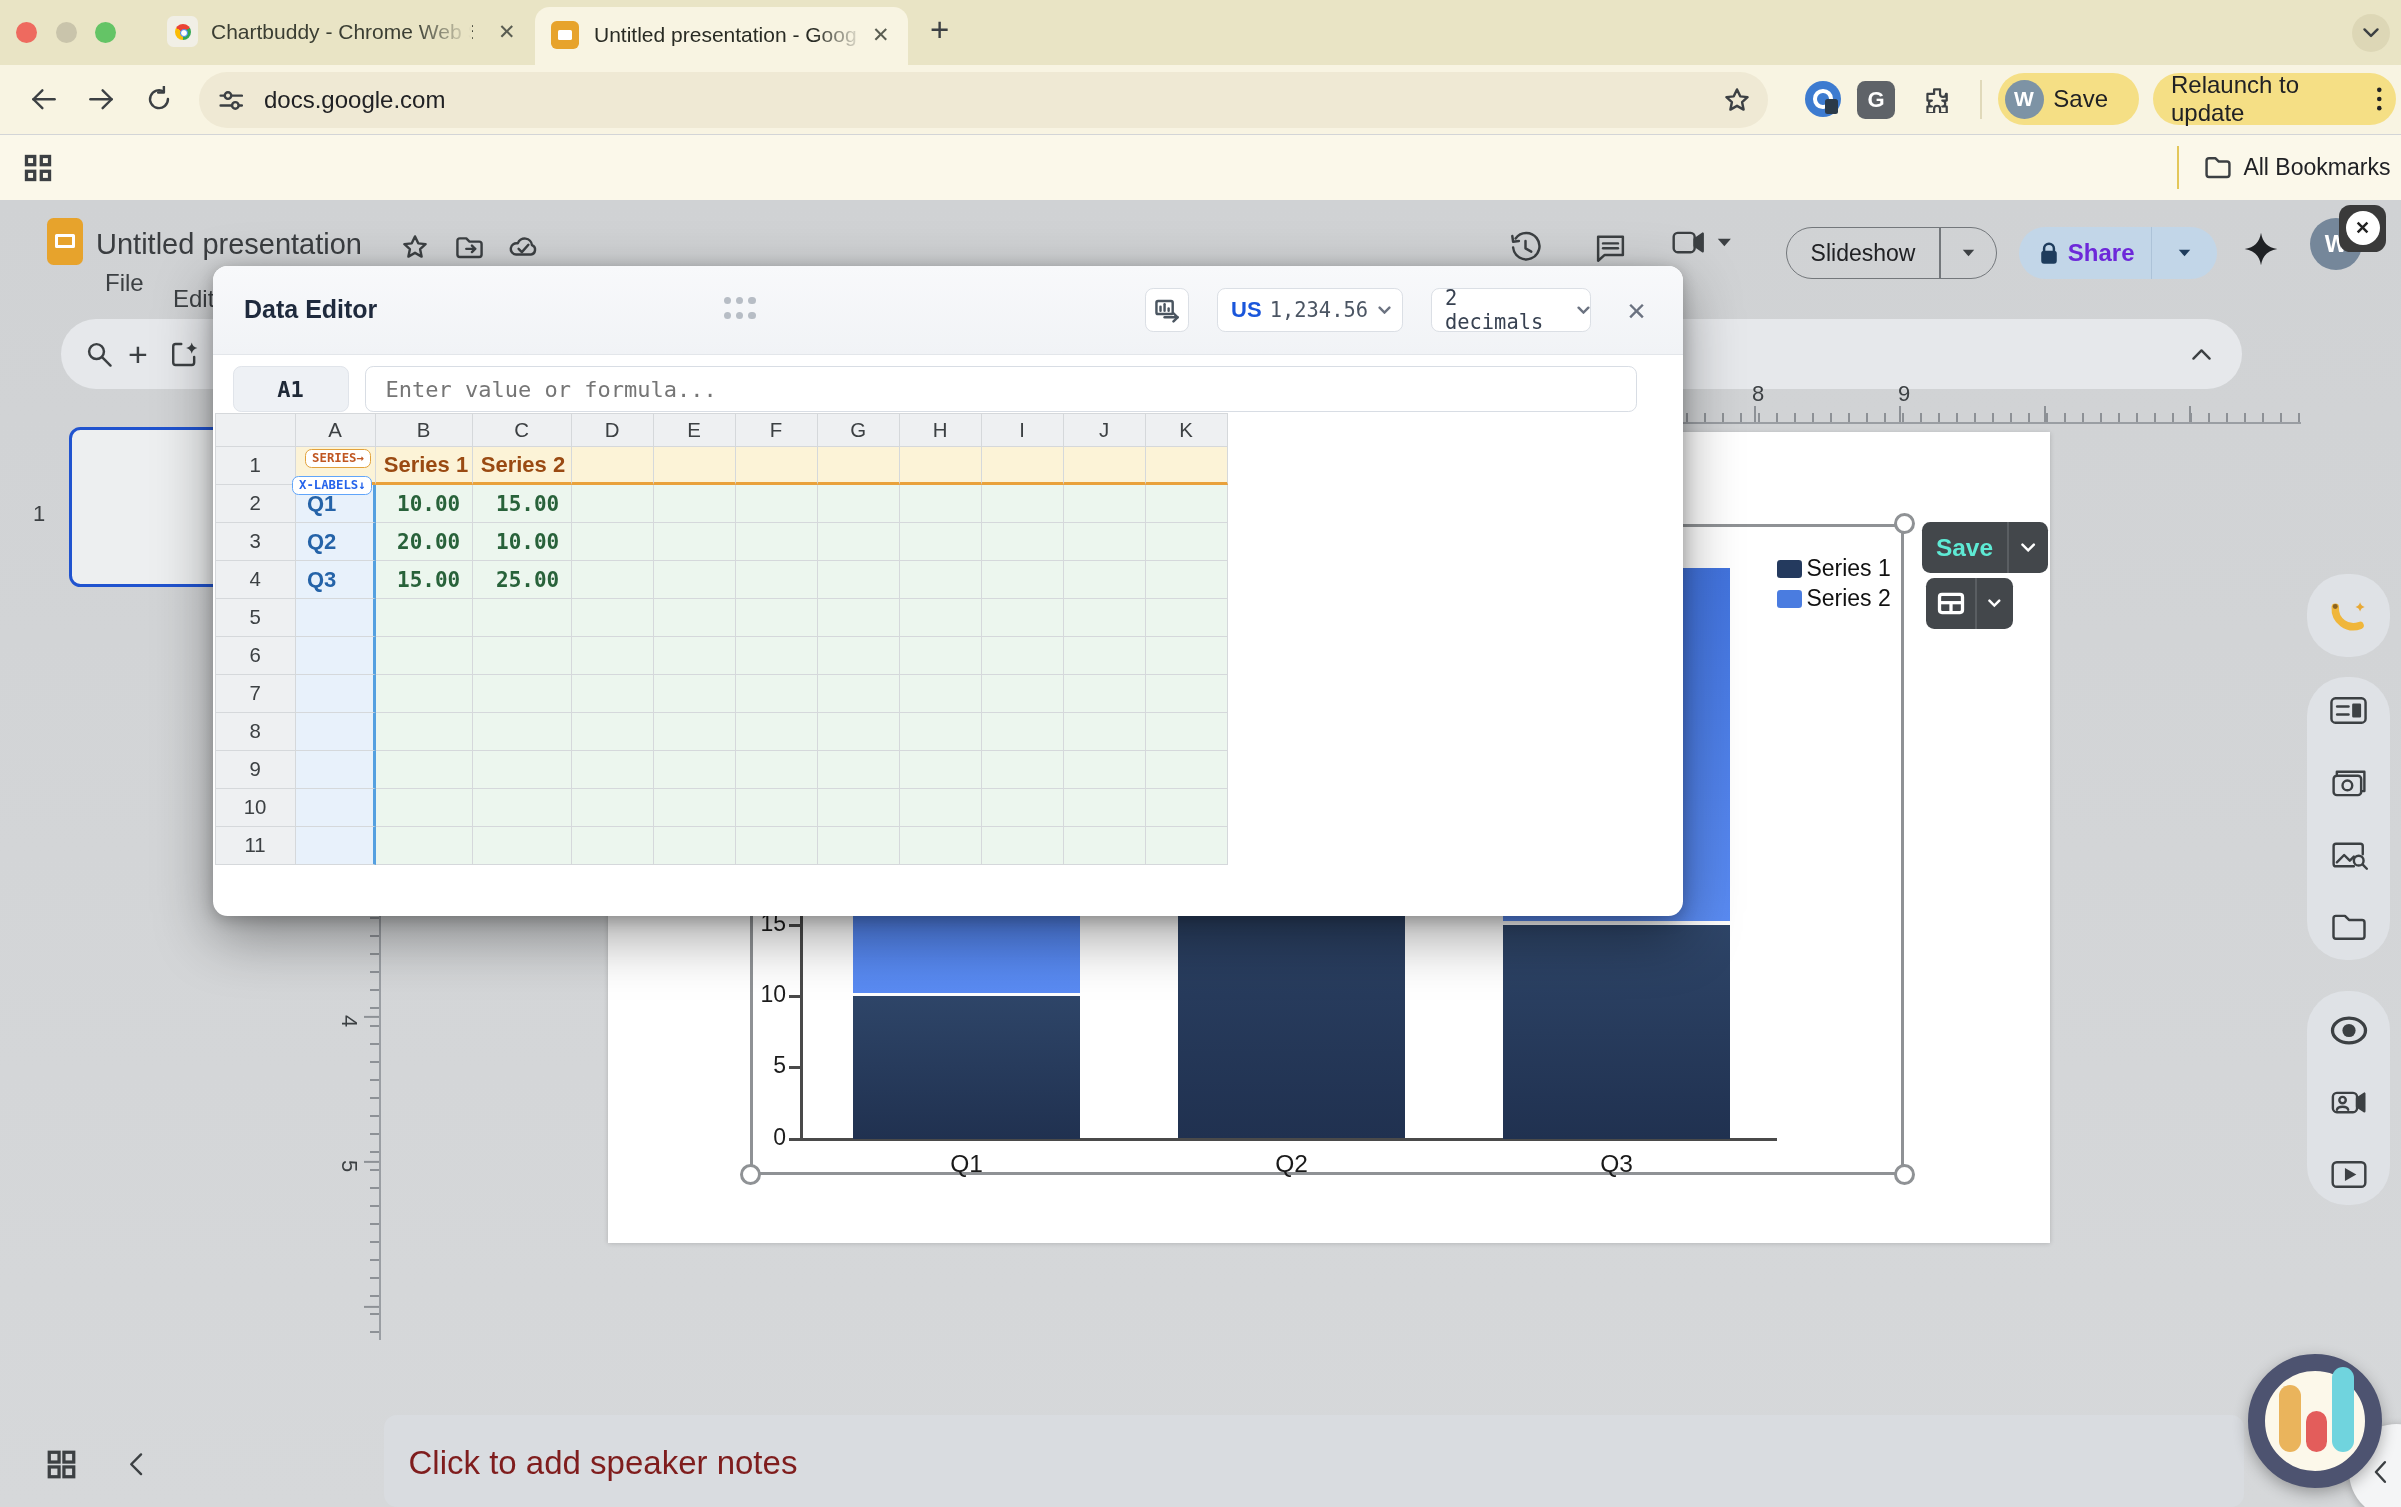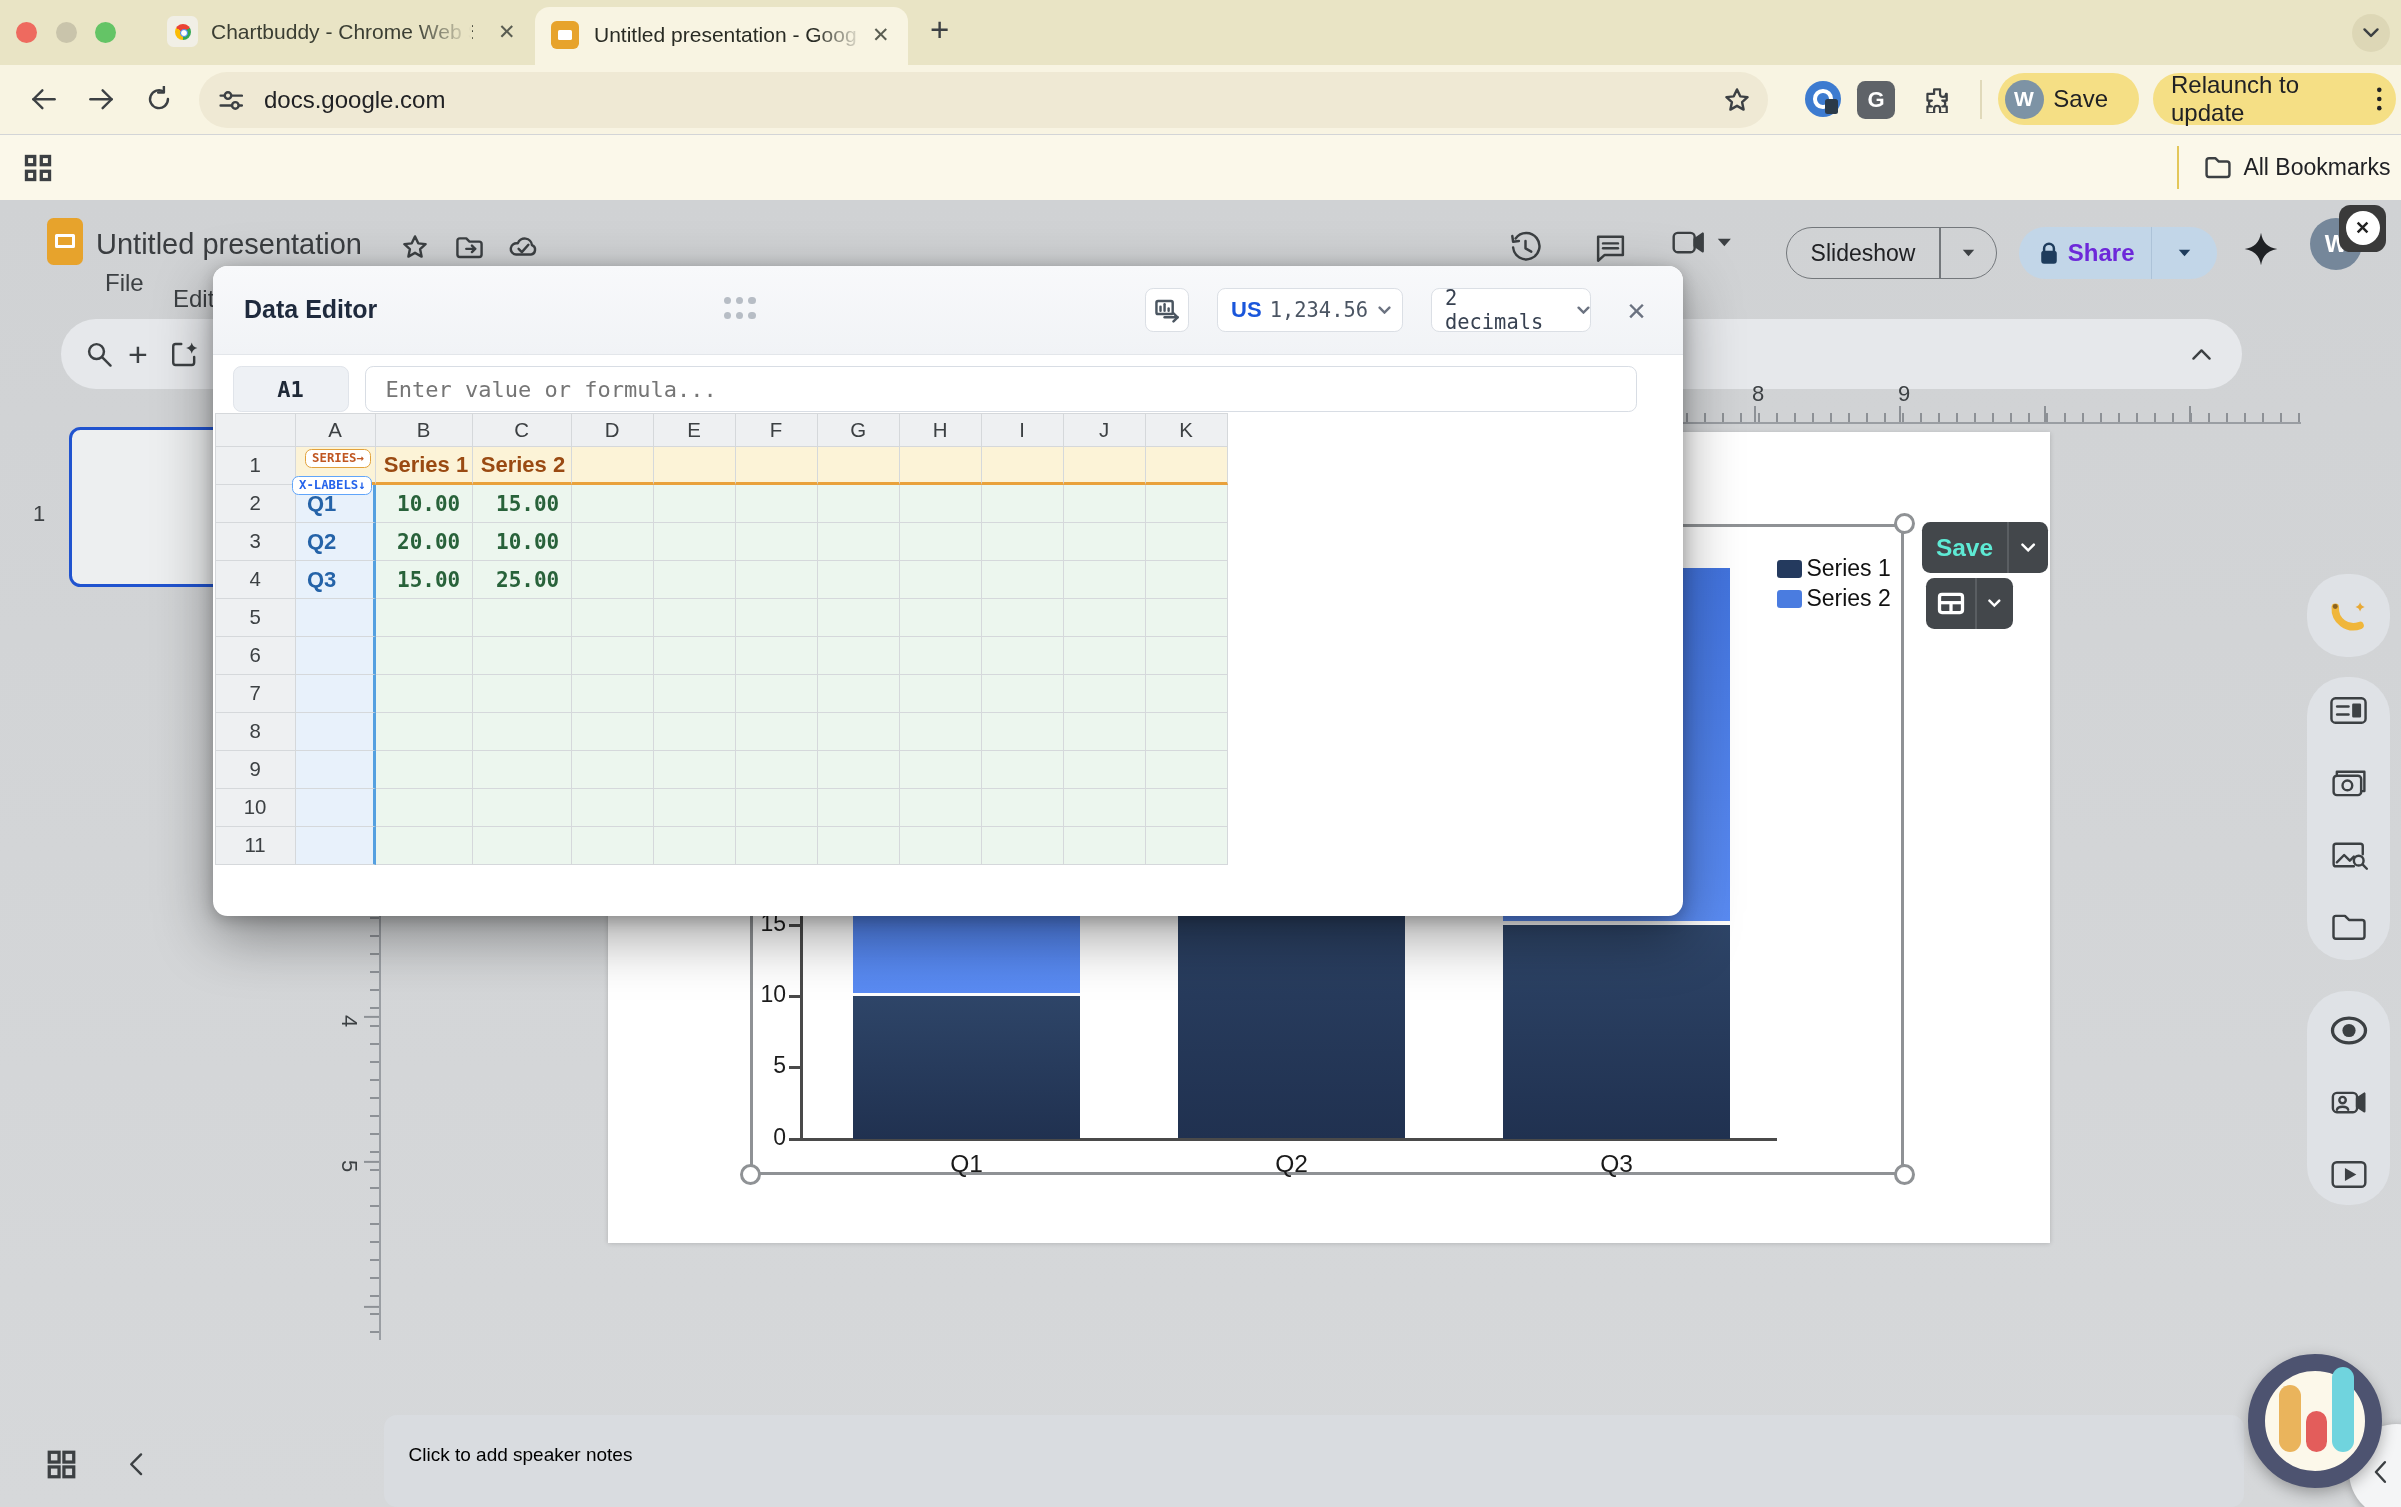--- a/index.html
+++ b/index.html
@@ -438,21 +438,21 @@
           <rect x="4" y="22" width="12" height="12"></rect>
           <rect x="22" y="22" width="12" height="12"></rect>
         </svg>
     </div>
     <div class="abs ctr" style="left:113px;top:1241px;width:46px;height:46px;">
       <svg class="ic" width="16.3" height="24.5" viewBox="0 0 20 30">
           <polyline points="16,3 4,15 16,27"></polyline>
         </svg>
     </div>
     <div class="abs" style="left:384px;top:1215px;width:1860px;height:92px;background:#d9dce0;border-radius:13px;">
-      <div class="abs" style="left:24.5px;top:29px;font-size:19px;color:#000000;">Click to add speaker notes</div>
+      <div class="abs" style="left:24.5px;top:29px;font-size:33px;color:#7f1d1d;">Click to add speaker notes</div>
     </div>
   </div>
 
   <div class="abs" id="dialog">
     <div class="abs" id="dlg-header">
       <div class="abs" style="left:31px;top:29px;font-size:25px;font-weight:bold;color:#1f2a3d;">Data Editor</div>
       <div class="abs" style="left:508px;top:28px;width:52px;">
         <div><span class="dot"></span><span class="dot"></span><span class="dot"></span></div>
         <div><span class="dot"></span><span class="dot"></span><span class="dot"></span></div>
       </div>

